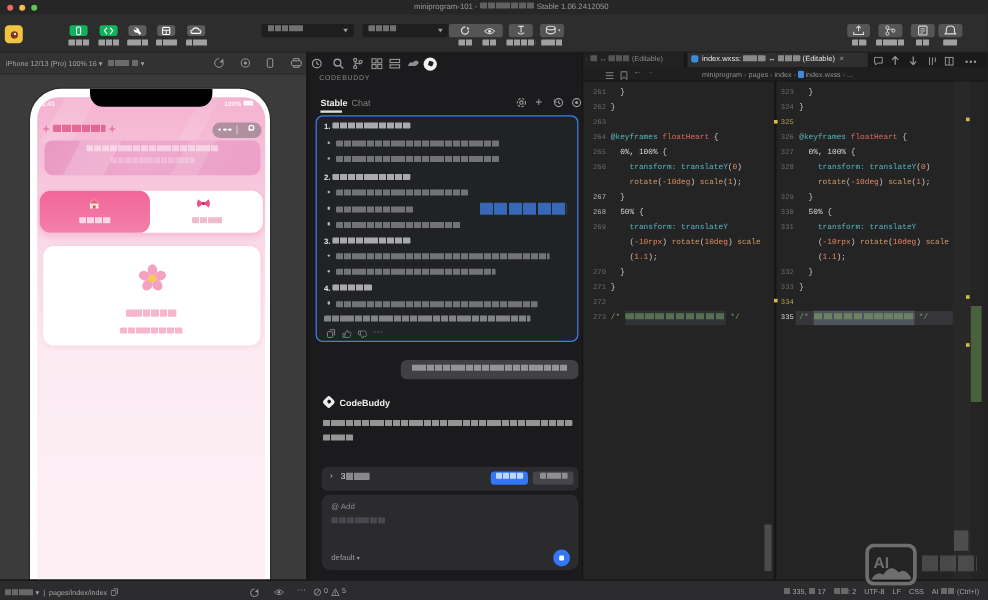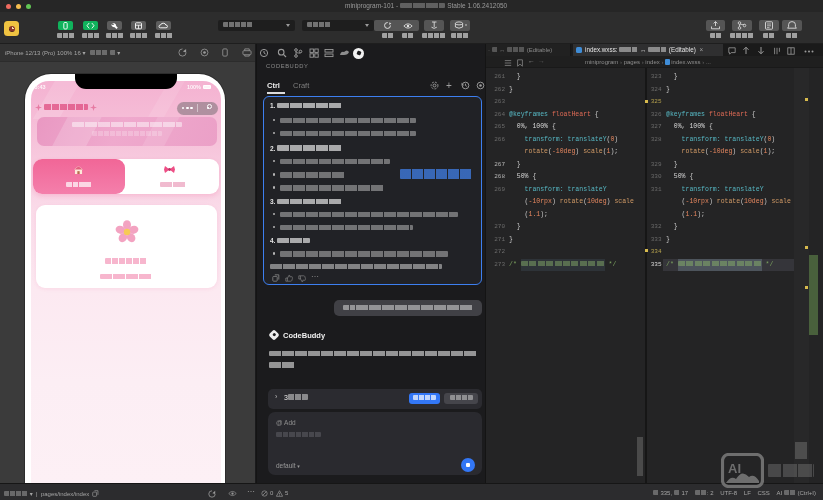--- a/index.html
+++ b/index.html
@@ -272,23 +272,23 @@
         <rect x="1" y="6" width="8" height="2.6" fill="none" stroke="#9a9a9a" stroke-width=".9"></rect>
       </svg>
     <svg class="abs" style="left:82px;top:5px" width="11" height="8" viewBox="0 0 11 8">
         <path d="M1 6 Q2 2 5 3 Q8 0 10 3 Q9 6 5 6 Z" fill="#8e8e8e"></path>
       </svg>
     <span class="abs" style="left:96px;top:3.5px;width:11px;height:11px;border-radius:50%;background:#f2f2f2"></span>
     <span class="abs" style="left:99.5px;top:7px;width:4px;height:4px;border-radius:1px;background:#1b1b1d;transform:rotate(20deg)"></span>
 
     <div class="abs" style="left:9px;top:19px;font-size:5.8px;color:#8a8a8a;letter-spacing:.6px">CODEBUDDY</div>
 
-    <div class="abs" style="left:10px;top:37px;font-size:7.5px;color:#ededed;font-weight:bold">Ctrl</div>
+    <div class="abs" style="left:10px;top:37px;font-size:7.5px;color:#ededed;font-weight:bold">Stable</div>
     <div class="abs" style="left:10px;top:48px;width:18px;height:1.5px;background:#dcdcdc"></div>
-    <div class="abs" style="left:36px;top:37px;font-size:7.5px;color:#7f7f7f">Craft</div>
+    <div class="abs" style="left:36px;top:37px;font-size:7.5px;color:#7f7f7f">Chat</div>
     <svg class="abs" style="left:173px;top:37px" width="9" height="9" viewBox="0 0 10 10">
         <circle cx="5" cy="5" r="1.6" fill="none" stroke="#9f9f9f"></circle>
         <circle cx="5" cy="5" r="3.8" fill="none" stroke="#9f9f9f" stroke-dasharray="2.2 1.4"></circle>
       </svg>
     <div class="abs" style="left:189px;top:35.5px;font-size:10px;color:#9f9f9f">+</div>
     <svg class="abs" style="left:204px;top:37px" width="9" height="9" viewBox="0 0 10 10">
         <circle cx="5" cy="5" r="3.7" fill="none" stroke="#9f9f9f"></circle>
         <path d="M5 3 L5 5 L6.5 6" stroke="#9f9f9f" fill="none"></path>
         <path d="M1 2 L1 4.5 L3.5 4.5" stroke="#9f9f9f" fill="none" stroke-width=".8"></path>
       </svg>

